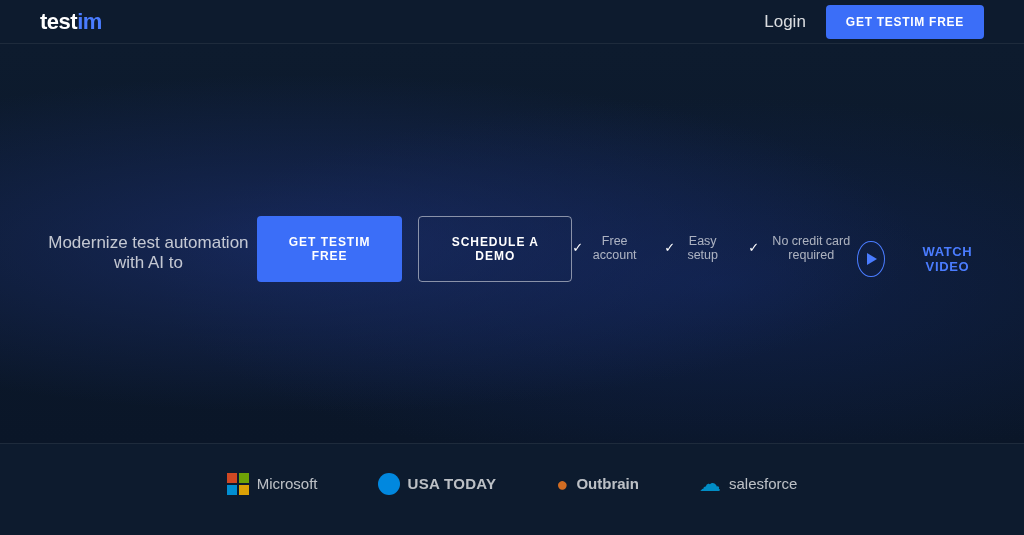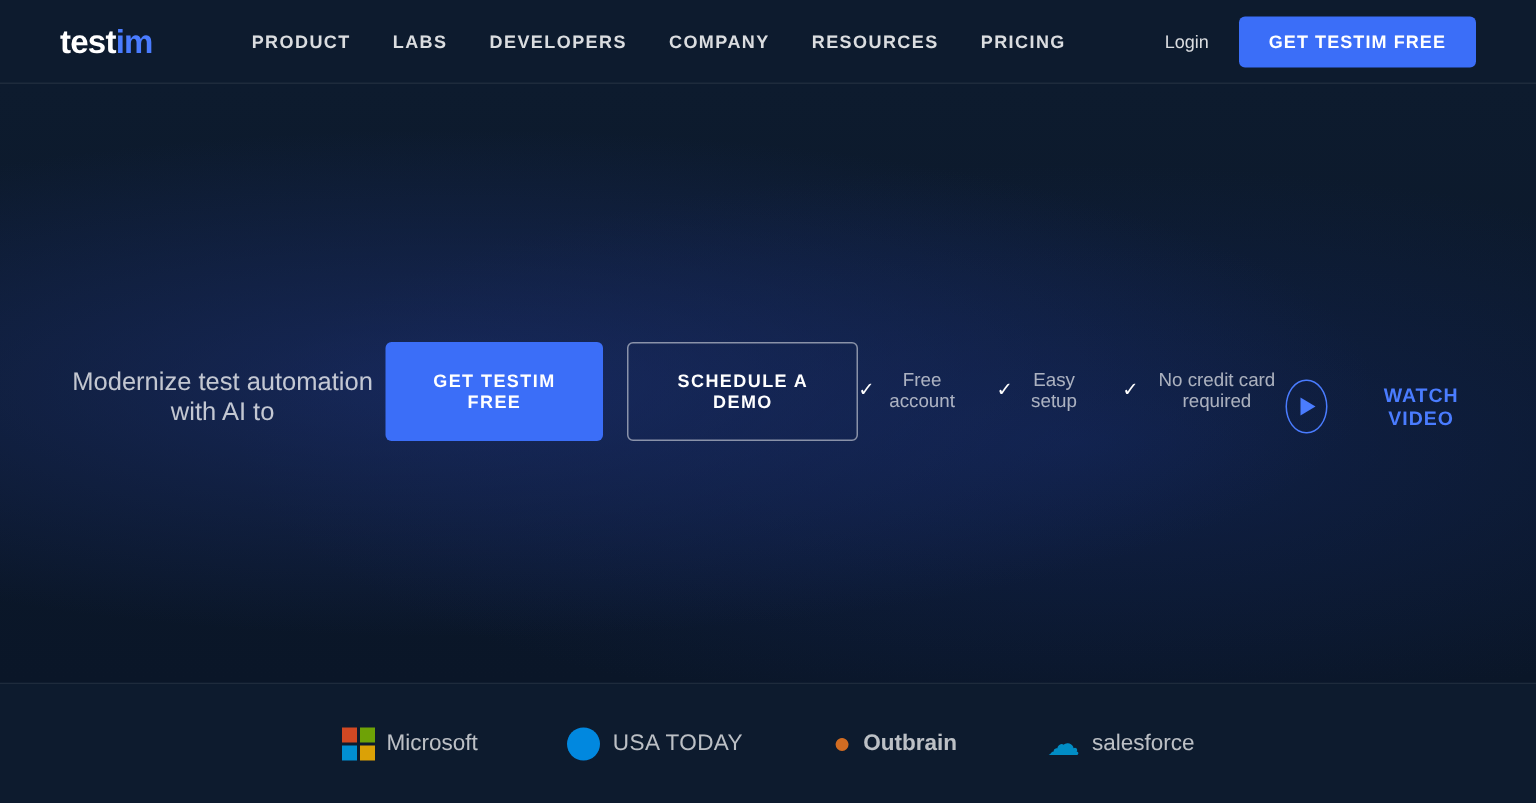--- a/index.html
+++ b/index.html
@@ -11,21 +11,21 @@
       background: #0d1b2e;
       color: #fff;
     }
 
     
     nav {
       display: flex;
       align-items: center;
       justify-content: space-between;
       padding: 0 40px;
-      height: 56px;
+      height: 44px;
       background: #0d1b2e;
       border-bottom: 1px solid rgba(255,255,255,0.07);
       position: relative;
       z-index: 10;
       gap: 24px;
     }
     .nav-logo {
       font-size: 22px;
       font-weight: 700;
       color: #fff;
@@ -46,21 +46,21 @@
       letter-spacing: 0.08em;
       text-transform: uppercase;
     }
     .nav-right {
       display: flex;
       align-items: center;
       gap: 20px;
     }
     .nav-login {
       color: rgba(255,255,255,0.85);
-      font-size: 12px;
+      font-size: 17px;
       font-weight: 500;
       text-decoration: none;
       cursor: pointer;
     }
     .nav-cta {
       background: #3b6ef8;
       color: #fff;
       border: none;
       padding: 10px 20px;
       font-size: 12px;
@@ -213,21 +213,21 @@
 
     
     .usa-circle {
       width: 22px;
       height: 22px;
       border-radius: 50%;
       background: #009bff;
     }
     .usa-text {
       font-size: 15px;
-      font-weight: 400;
+      font-weight: 700;
       color: rgba(255,255,255,0.85);
       letter-spacing: 0.02em;
     }
 
     
     .ob-text {
       font-size: 15px;
       font-weight: 600;
       color: rgba(255,255,255,0.85);
     }
@@ -248,28 +248,20 @@
       color: rgba(255,255,255,0.85);
     }
   </style>
 </head>
 <body>
 
 <nav>
   <div class="nav-logo">
     test<span>im</span>
   </div>
-  <ul class="nav-links">
-    <li><a href="#">PRODUCT</a></li>
-    <li><a href="#">LABS</a></li>
-    <li><a href="#">DEVELOPERS</a></li>
-    <li><a href="#">COMPANY</a></li>
-    <li><a href="#">RESOURCES</a></li>
-    <li><a href="#">PRICING</a></li>
-  </ul>
   <div class="nav-right">
     <span class="nav-login">Login</span>
     <button class="nav-cta">GET TESTIM FREE</button>
   </div>
 </nav>
 
 <section class="hero">
   <p class="hero-subtitle">Modernize test automation with AI to</p>
   <div class="hero-buttons">
     <button class="btn-primary">GET TESTIM FREE</button>

